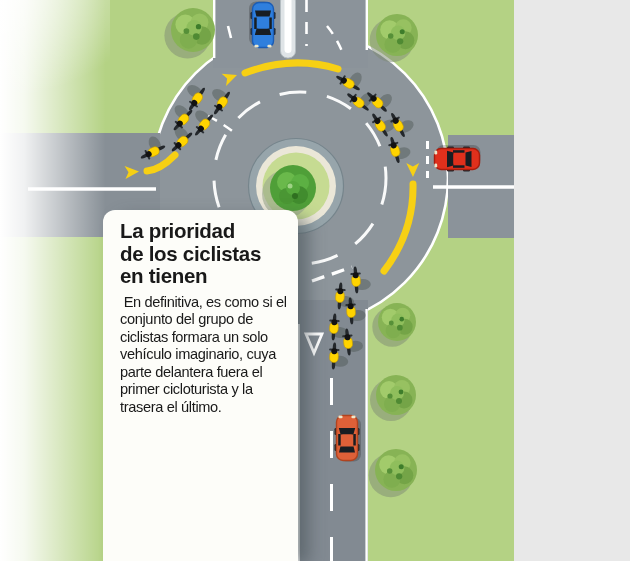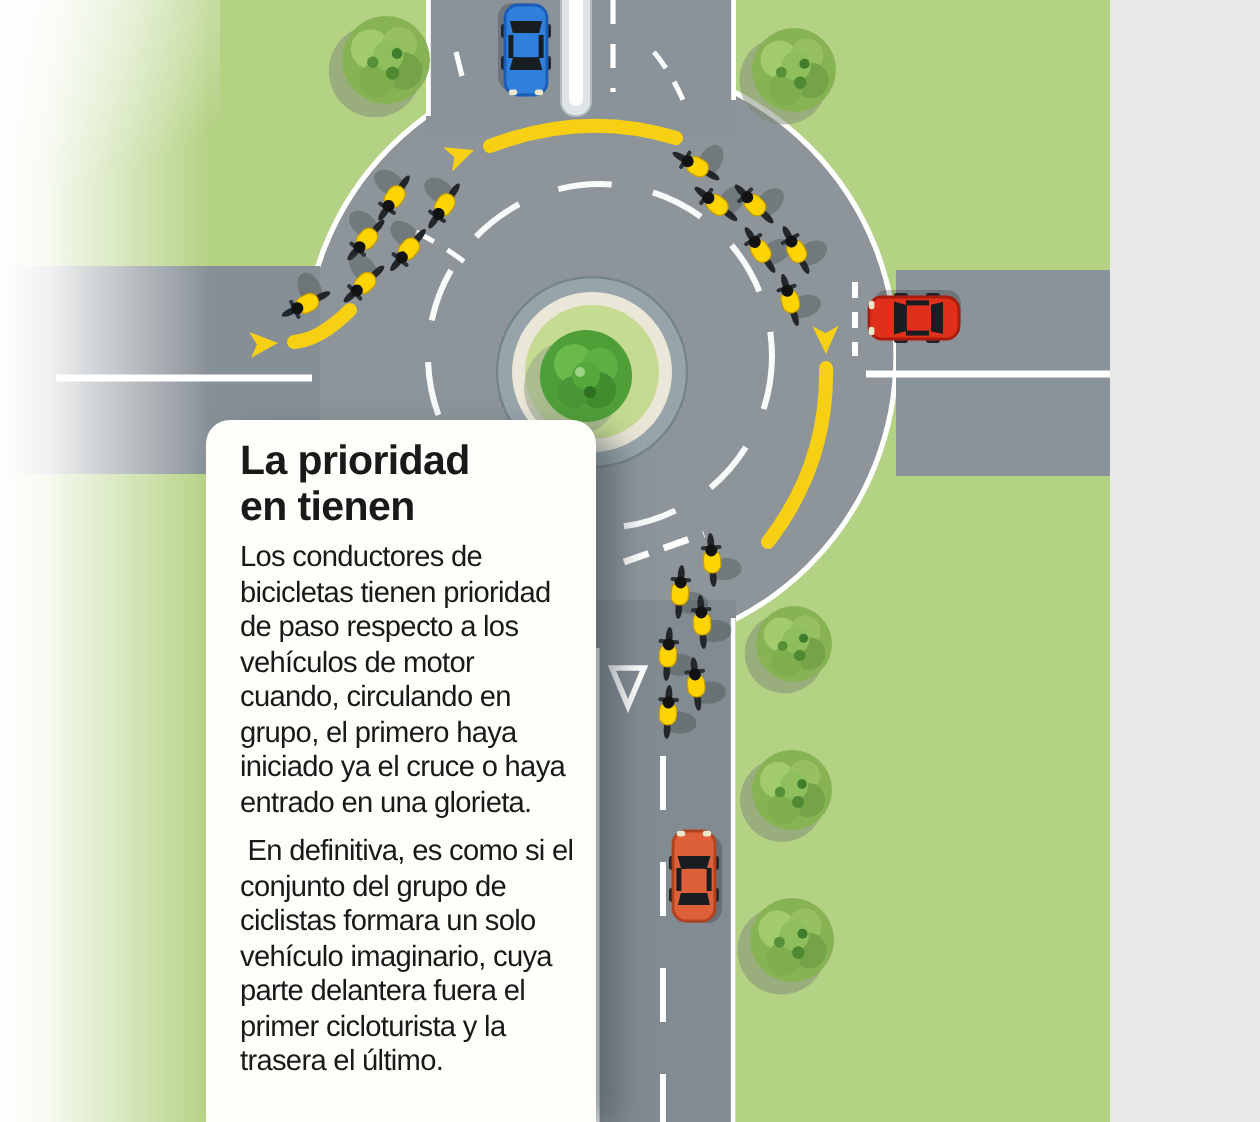--- a/index.html
+++ b/index.html
@@ -1,17 +1,17 @@
 <!DOCTYPE html>
 <html><head>
 <meta charset="utf-8">
 <style>
   html,body{margin:0;padding:0;background:#e8e8e8;}
   .stage{
-    position:relative;width:555px;height:561px;overflow:hidden;
+    position:relative;width:514px;height:561px;overflow:hidden;
     background:#b4d284;font-family:"Liberation Sans",sans-serif;
   }
   .stage svg.scene{position:absolute;left:0;top:0;}
   
   .panel{
     position:absolute;left:103px;top:210px;width:195px;bottom:0;
     background:#fdfdf9;border-radius:12px 12px 0 0;
     box-shadow:13px 5px 16px -2px rgba(70,80,86,.55);
     padding:10px 8px 6px 17px;box-sizing:border-box;color:#191919;
   }
@@ -179,20 +179,20 @@
         <use href="#cyclist" transform="translate(351 311) rotate(-4)"></use>
         <use href="#cyclist" transform="translate(334 327) rotate(4)"></use>
         <use href="#cyclist" transform="translate(348 342) rotate(-6)"></use>
         <use href="#cyclist" transform="translate(334 356) rotate(3)"></use>
       </g>
   </svg>
 
   <div class="panel">
     <h2>
       <div>La prioridad</div>
+      <div>de los ciclistas</div>
       <div>en tienen</div>
     </h2>
-    <p>Los conductores de bicicletas tienen prioridad de paso respecto a los vehículos de motor cuando, circulando en grupo, el primero haya iniciado ya el cruce o haya entrado en una glorieta.</p>
     <p> En definitiva, es como si el conjunto del grupo de ciclistas formara un solo vehículo imaginario, cuya parte delantera fuera el primer cicloturista y la trasera el último.</p>
   </div>
 
   <div class="page-fade"></div>
 </div>
 
 </body></html>

